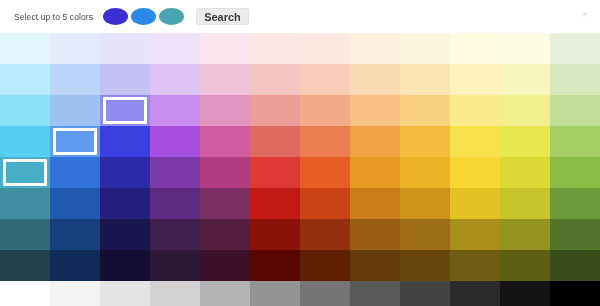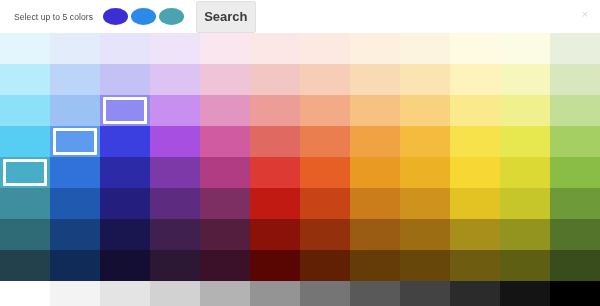--- a/index.html
+++ b/index.html
@@ -43,26 +43,26 @@
     gap: 3px;
     margin-right: 12px;
   }
   .chip {
     width: 25px;
     height: 17px;
     border-radius: 50%;
     display: block;
   }
   #search-button {
-    height: 32px;
+    height: 17px;
     min-width: 44px;
     background: #ececec;
     border: 1px solid #e0e0e0;
     border-radius: 2px;
-    font-size: 13px;
+    font-size: 11px;
     font-weight: bold;
     color: #3c3c3c;
     display: flex;
     align-items: center;
     justify-content: center;
     padding: 0 7px;
     cursor: pointer;
     font-family: "Liberation Sans", sans-serif;
   }
   #close-button {

